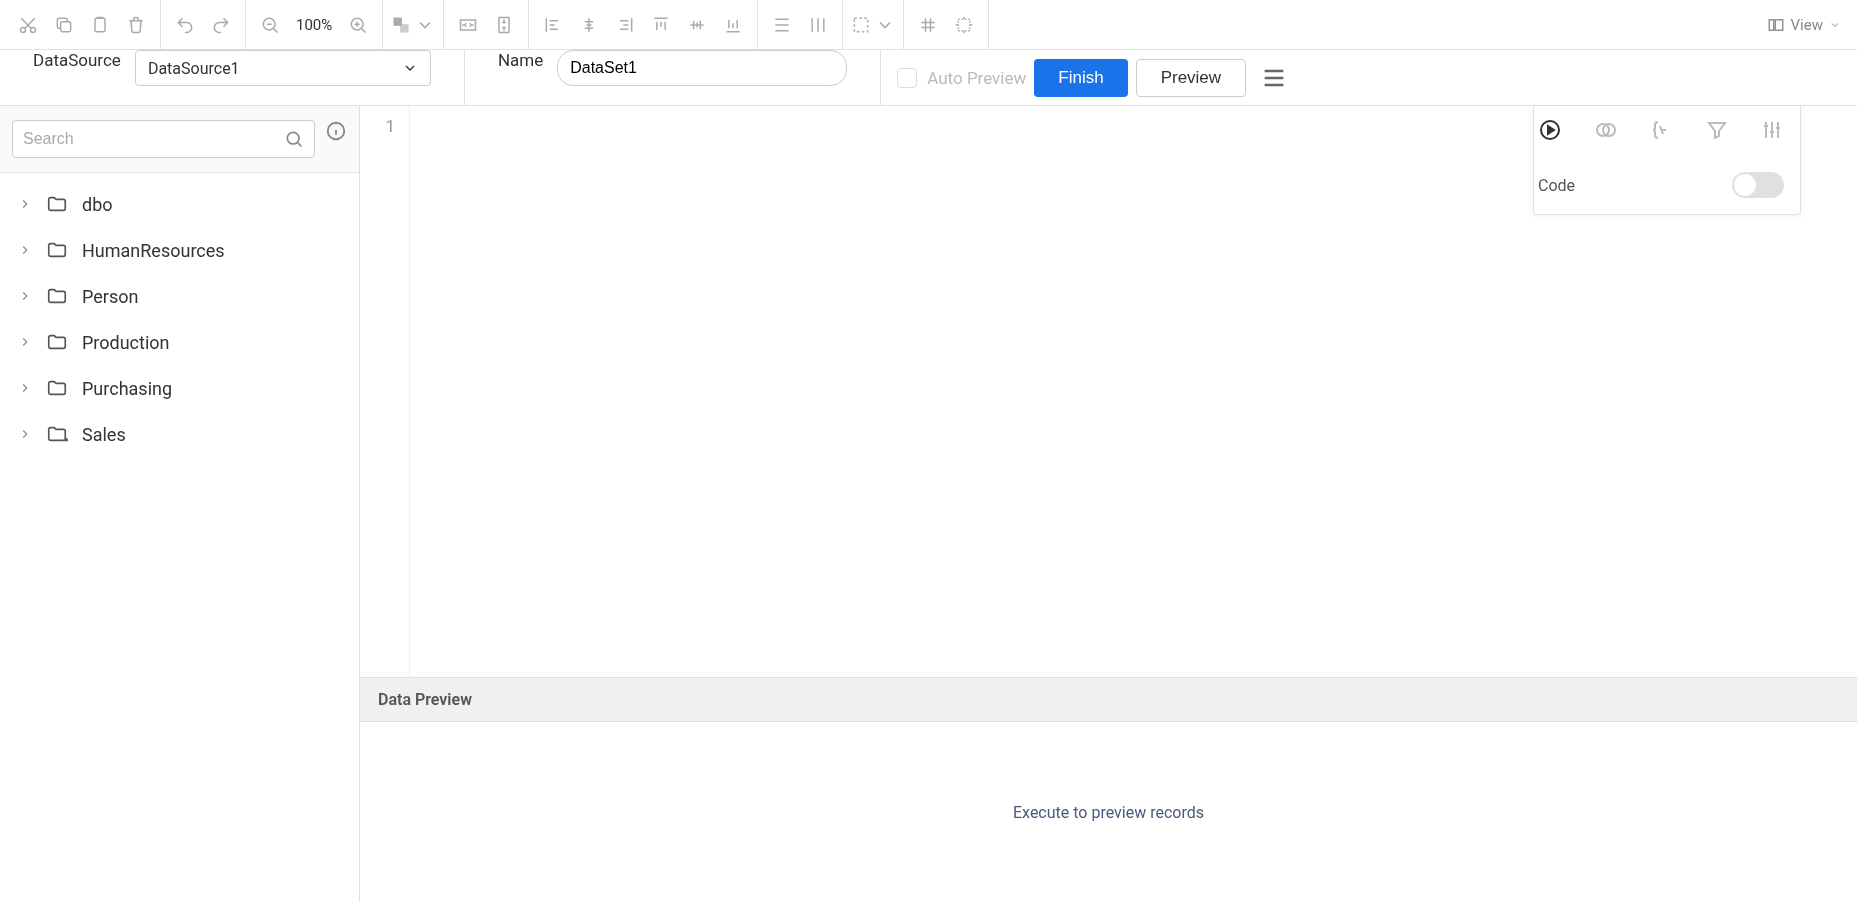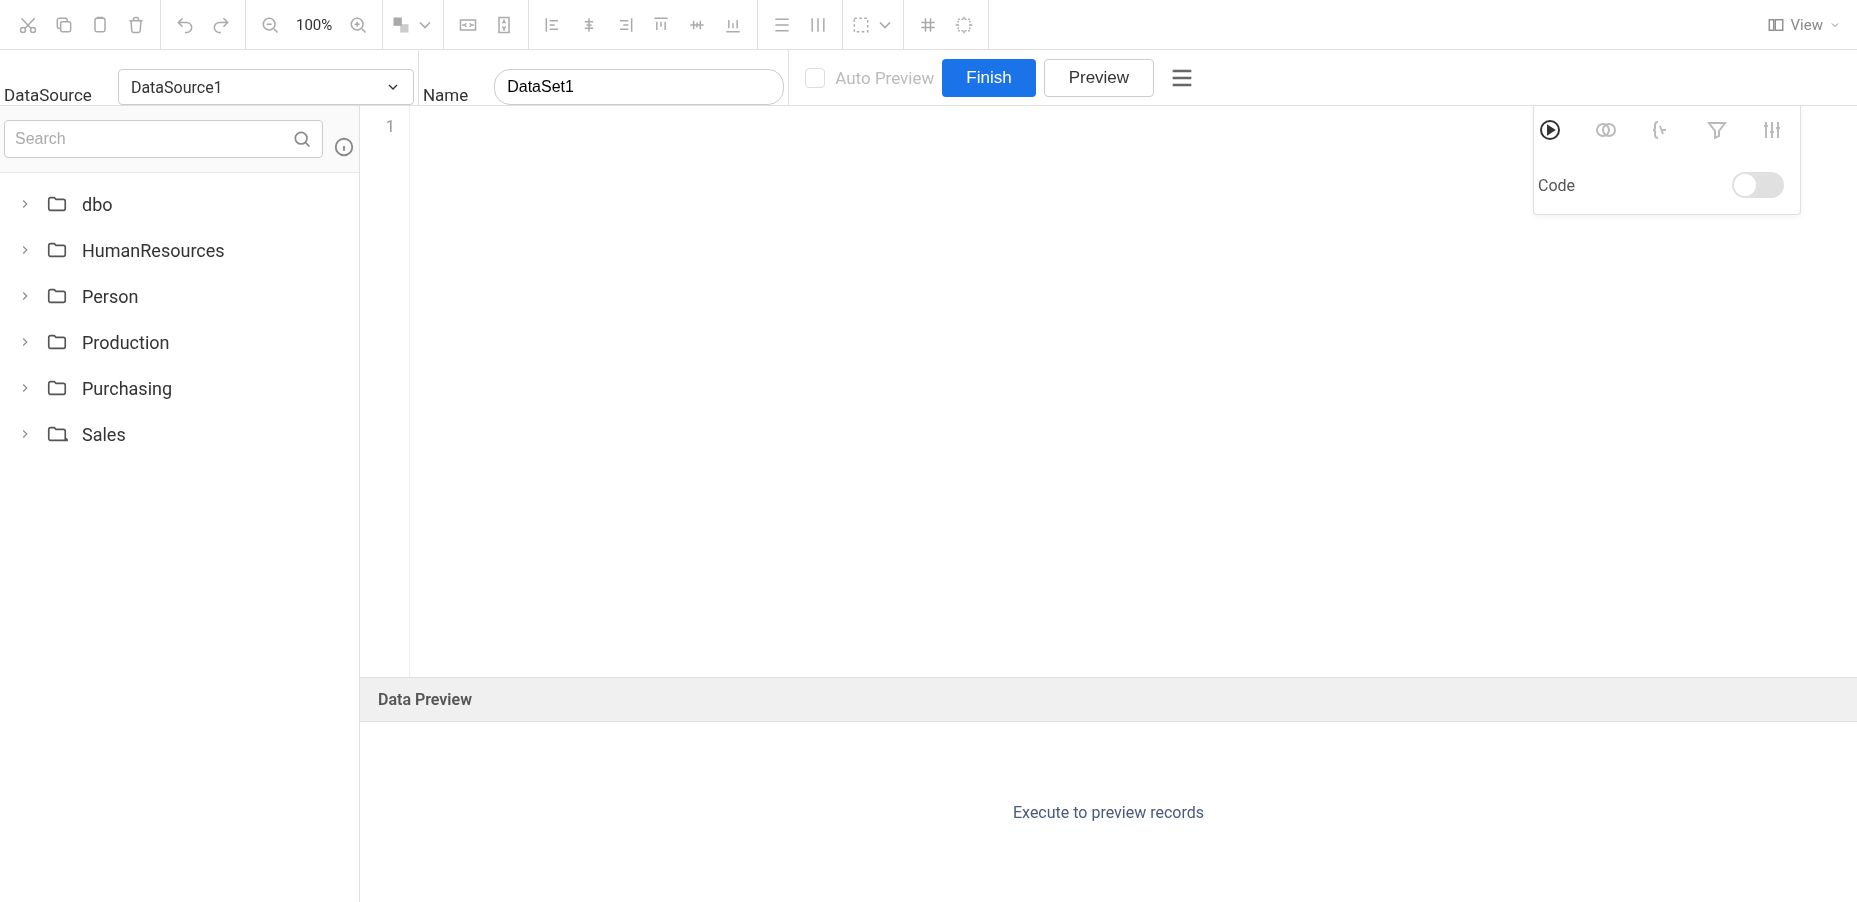--- a/index.html
+++ b/index.html
@@ -51,25 +51,25 @@
 }
 
 .config-bar {
   display: flex;
   align-items: center;
   height: 56px;
   border-bottom: 1px solid #e0e0e0;
 }
 .config-section {
   display: flex;
-  align-items: flex-end;
-  padding: 0 4px;
+  align-items: flex-start;
+  padding: 0 33px;
   height: 100%;
   border-right: 1px solid #e0e0e0;
-  gap: 26px;
+  gap: 14px;
 }
 .config-label {
   font-size: 17px;
   color: #333;
 }
 .dropdown {
   display: flex;
   align-items: center;
   justify-content: space-between;
   border: 1px solid #ccc;
@@ -141,22 +141,22 @@
   height: calc(100vh - 106px);
 }
 .sidebar {
   width: 360px;
   border-right: 1px solid #e0e0e0;
   display: flex;
   flex-direction: column;
 }
 .sidebar-header {
   display: flex;
-  align-items: flex-end;
-  padding: 14px 4px;
+  align-items: flex-start;
+  padding: 14px 12px;
   gap: 10px;
   border-bottom: 1px solid #e8e8e8;
   background: #fafafa;
 }
 .search-box {
   flex: 1;
   display: flex;
   align-items: center;
   border: 1px solid #ccc;
   border-radius: 4px;

